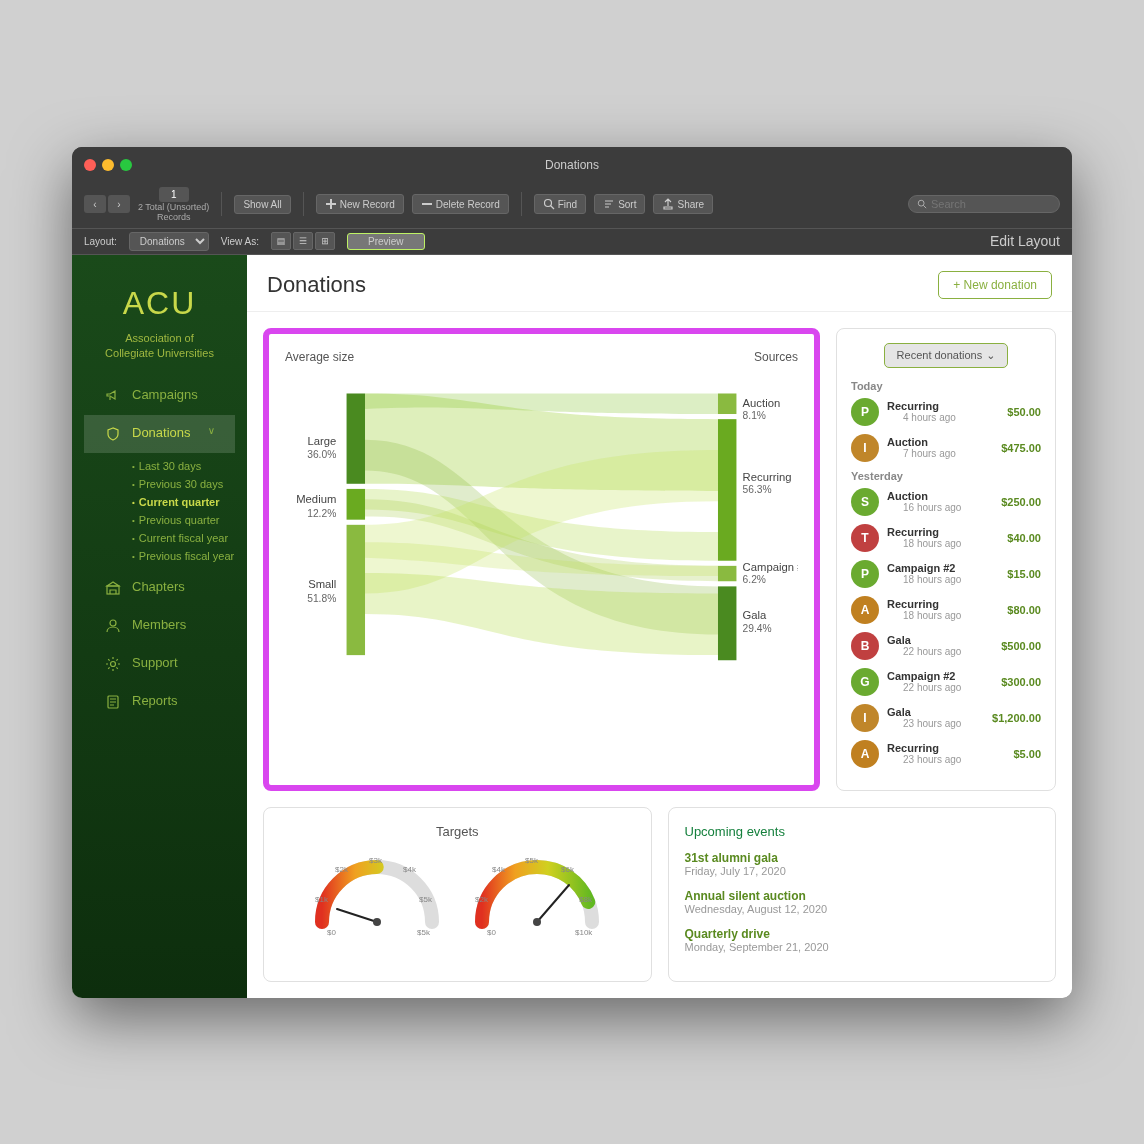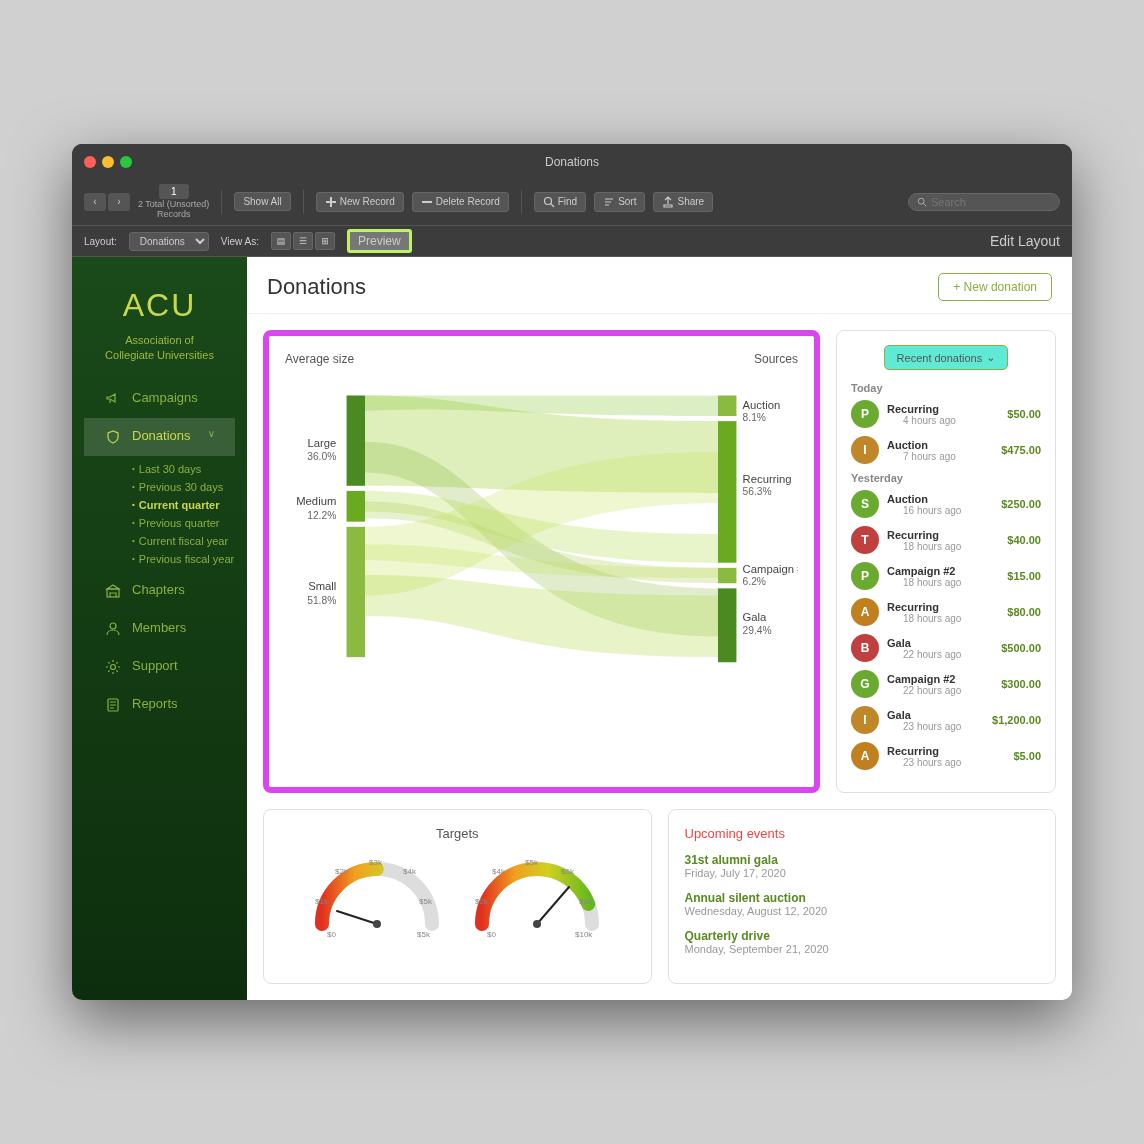--- a/index.html
+++ b/index.html
@@ -19,21 +19,21 @@
     .record-info { font-size: 9px; color: #aaa; text-align: center; }
     .toolbar-sep { width: 1px; height: 24px; background: #555; margin: 0 4px; }
     .toolbar-btn { background: #555; border: 1px solid #666; color: #ccc; padding: 3px 8px; border-radius: 3px; font-size: 10px; cursor: pointer; display: flex; align-items: center; gap: 3px; }
     .toolbar-btn svg { width: 12px; height: 12px; }
     .toolbar-search { margin-left: auto; background: #555; border: 1px solid #666; border-radius: 10px; display: flex; align-items: center; padding: 2px 8px; gap: 4px; }
     .toolbar-search input { background: none; border: none; color: #ccc; font-size: 11px; width: 120px; outline: none; }
     .statusbar { background: #3c3c3c; padding: 3px 12px; display: flex; align-items: center; gap: 12px; border-bottom: 1px solid #555; }
     .layout-select { background: #555; border: 1px solid #666; color: #ccc; font-size: 10px; padding: 2px 6px; border-radius: 3px; cursor: pointer; }
     .view-btns { display: flex; gap: 2px; }
     .view-btn { background: #555; border: 1px solid #666; color: #ccc; width: 20px; height: 18px; border-radius: 2px; font-size: 9px; cursor: pointer; display: flex; align-items: center; justify-content: center; }
-    .preview-btn { background: #777; border: 3px solid #bef264; color: #ccc; padding: 2px 8px; border-radius: 3px; font-size: 12px; cursor: pointer; }
+    .preview-btn { background: #777; border: 1px solid #bef264; color: #ccc; padding: 2px 20px; border-radius: 3px; font-size: 10px; cursor: pointer; }
     .edit-layout-btn { margin-left: auto; background: none; border: none; color: #ccc; font-size: 14px; cursor: pointer; padding-left: 48px; }
     .main-area { display: flex; background: #f0f0f0; }
     .sidebar { width: 175px; background: linear-gradient(180deg, #1a4a1a 0%, #0d2e0d 100%); min-height: 620px; padding: 20px 12px 20px; display: flex; flex-direction: column; flex-shrink: 0; }
     .sidebar-logo { text-align: center; padding: 10px 20px 5px; }
     .sidebar-logo-text { color: #c8d84a; font-size: 32px; font-weight: 300; letter-spacing: 2px; }
     .sidebar-org { color: #a0b840; font-size: 11px; text-align: center; padding: 4px 20px 16px; line-height: 1.4; }
     .sidebar-nav { display: flex; flex-direction: column; flex: 1; }
     .nav-item { display: flex; gap: 10px; padding: 10px 20px; cursor: pointer; color: #8ab040; font-size: 13px; }
     .nav-item.active { background: rgba(255,255,255,0.15); color: #c8d84a; }
     .nav-icon { width: 18px; height: 18px; display: flex; align-items: center; justify-content: center; flex-shrink: 0; }
@@ -45,37 +45,37 @@
     .subnav-item::before { content: '•'; font-size: 8px; }
     .content { flex: 1; background: white; display: flex; flex-direction: column; }
     .content-header { padding: 16px 20px 12px; display: flex; align-items: center; justify-content: space-between; border-bottom: 1px solid #eee; }
     .page-title-text { font-size: 22px; font-weight: 300; color: #333; }
     .new-donation-btn { background: white; border: 1.5px solid #8ab040; color: #8ab040; padding: 6px 14px; border-radius: 5px; font-size: 12px; cursor: pointer; }
     .content-body { display: flex; flex-direction: column; padding: 16px; gap: 16px; flex: 1; }
     .top-row { display: flex; gap: 16px; }
     .sankey-card { flex: 1; background: white; border: 6px solid #d946ef; border-radius: 8px; padding: 16px; }
     .recent-card { width: 220px; background: white; border: 1px solid #e0e0e0; border-radius: 8px; padding: 14px; overflow-y: auto; }
     .recent-header { display: flex; justify-content: center; margin-bottom: 12px; }
-    .recent-dropdown-btn { background: #5eead4; border: 1.5px solid #8ab040; color: #555; padding: 5px 12px; border-radius: 5px; font-size: 11px; cursor: pointer; display: flex; align-items: center; gap: 4px; }
+    .recent-dropdown-btn { background: #e5e5e5; border: 1.5px solid #8ab040; color: #555; padding: 5px 12px; border-radius: 5px; font-size: 11px; cursor: pointer; display: flex; align-items: center; gap: 4px; }
     .section-label { font-size: 11px; font-weight: 600; color: #888; margin: 8px 0 6px; }
     .donation-item { display: flex; align-items: center; gap: 8px; margin-bottom: 8px; }
     .avatar { width: 28px; height: 28px; border-radius: 50%; display: flex; align-items: center; justify-content: center; font-size: 12px; font-weight: 600; color: white; flex-shrink: 0; }
     .donation-info { flex: 1; min-width: 0; }
     .donation-type { font-size: 11px; font-weight: 600; color: #333; }
     .donation-time { font-size: 10px; color: #999; margin-left: 16px; }
     .donation-amount { font-size: 11px; font-weight: 600; color: #5a8a20; white-space: nowrap; }
     .bottom-row { display: flex; gap: 16px; }
     .targets-card { flex: 1; background: white; border: 1px solid #e0e0e0; border-radius: 8px; padding: 16px; text-align: center; }
     .events-card { flex: 1; background: white; border: 1px solid #e0e0e0; border-radius: 8px; padding: 16px; }
     .targets-title { font-size: 13px; color: #555; margin-bottom: 8px; }
     .gauges { display: flex; justify-content: center; gap: 20px; }
     .event-item { margin-bottom: 12px; }
     .event-name { font-size: 12px; font-weight: 600; color: #5a8a20; }
     .event-date { font-size: 11px; color: #999; }
-    .events-title { font-size: 13px; color: #ef4444; margin-bottom: 12px; }
+    .events-title { font-size: 13px; color: #15803d; margin-bottom: 12px; }
     
     .sankey-container { position: relative; width: 100%; height: 320px; }
     .sankey-svg { width: 100%; height: 100%; }
     
     .gauge-wrap { display: flex; flex-direction: column; align-items: center; }
   </style>
 </head>
 <body>
 
 <div class="window">

